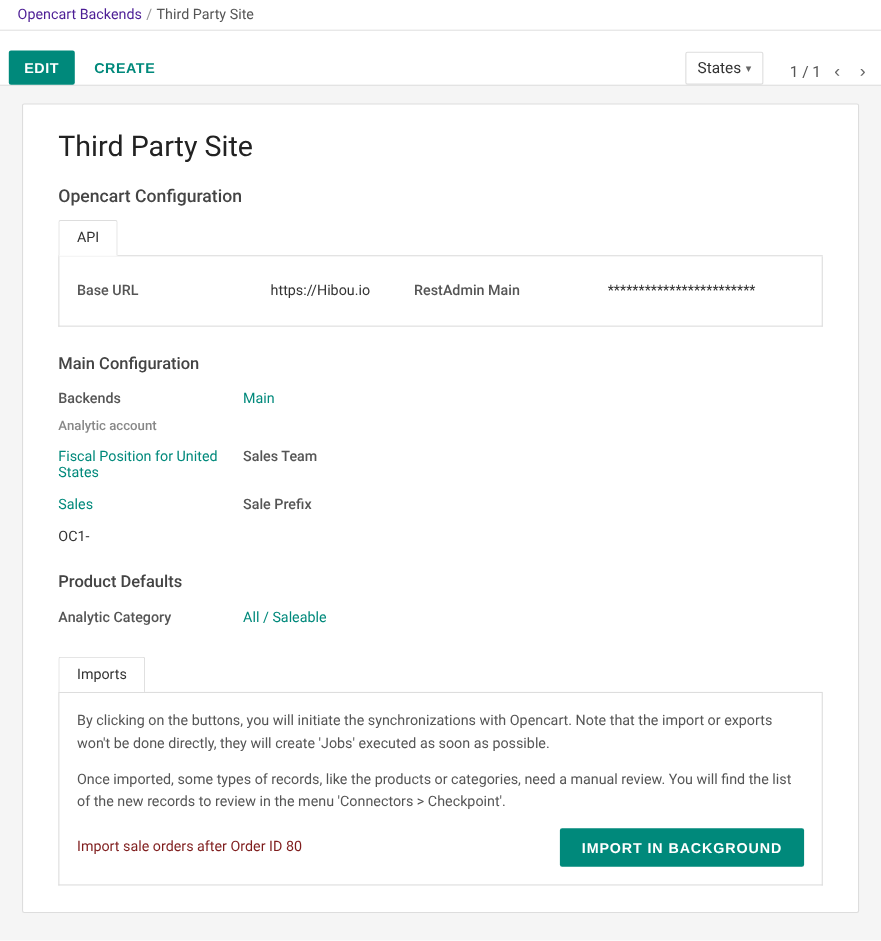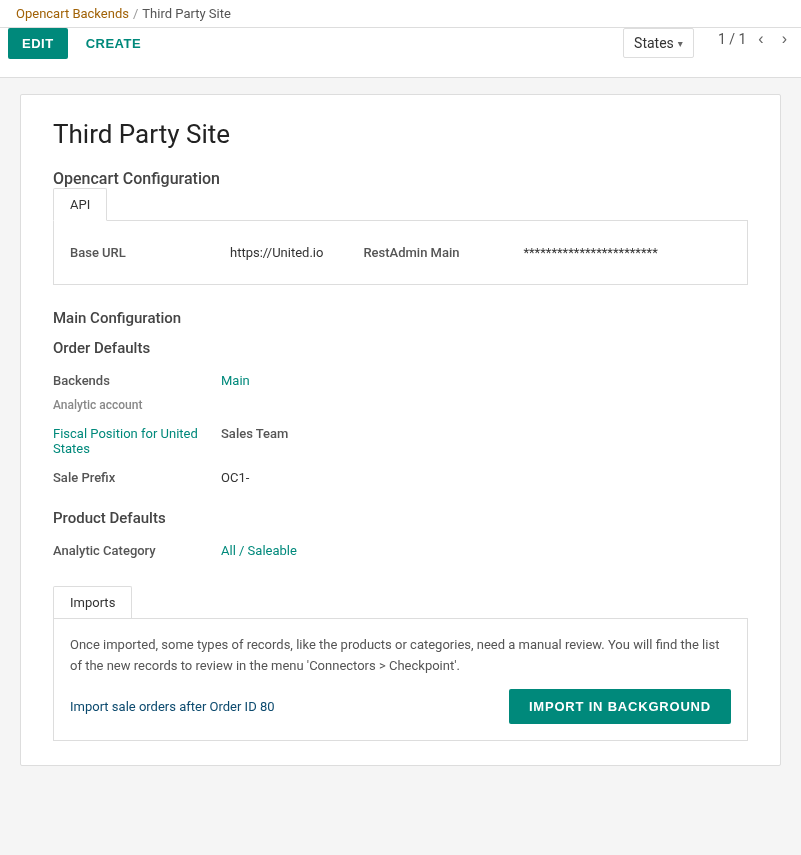--- a/index.html
+++ b/index.html
@@ -13,35 +13,35 @@
       background: #fff;
       padding: 6px 16px;
       font-size: 13px;
       color: #666;
       border-bottom: 1px solid #ddd;
       display: flex;
       align-items: center;
       gap: 4px;
     }
     .breadcrumb-link {
-      color: #a16207;
+      color: #4c1d95;
       cursor: pointer;
       text-decoration: none;
     }
     .breadcrumb-sep {
       color: #999;
     }
     .breadcrumb-current {
       color: #555;
     }
     .toolbar {
       background: #fff;
       border-bottom: 1px solid #ddd;
       display: flex;
-      align-items: flex-start;
+      align-items: flex-end;
       padding: 0 8px;
       height: 50px;
       gap: 4px;
     }
     .btn-edit {
       background: #00897b;
       color: #fff;
       border: none;
       padding: 8px 14px;
       font-size: 13px;
@@ -108,20 +108,21 @@
     .record-title {
       font-size: 26px;
       font-weight: 400;
       color: #222;
       margin-bottom: 20px;
     }
     .section-title {
       font-size: 16px;
       font-weight: 500;
       color: #444;
+      margin-bottom: 12px;
     }
     .tab-container {
       border-bottom: 1px solid #ddd;
       margin-bottom: 0;
     }
     .tab-item {
       display: inline-block;
       padding: 8px 16px;
       border: 1px solid #ddd;
       border-bottom: none;
@@ -155,20 +156,21 @@
     }
     .api-row {
       display: flex;
       align-items: center;
       gap: 0;
       padding: 8px 16px;
     }
     .api-field {
       display: flex;
       align-items: flex-end;
+      gap: 16px;
       margin-right: 40px;
     }
     .sub-section {
       margin-top: 24px;
       margin-bottom: 8px;
     }
     .sub-section-title {
       font-size: 15px;
       font-weight: 500;
       color: #444;
@@ -228,21 +230,21 @@
       margin-bottom: 12px;
     }
     .import-row {
       display: flex;
       align-items: center;
       justify-content: space-between;
       margin-top: 12px;
     }
     .import-label {
       font-size: 13px;
-      color: #0c4a6e;
+      color: #7f1d1d;
     }
     .btn-import {
       background: #00897b;
       color: #fff;
       border: none;
       padding: 10px 20px;
       font-size: 13px;
       font-weight: bold;
       cursor: pointer;
       border-radius: 2px;
@@ -280,62 +282,63 @@
 
     <div class="section-title">Opencart Configuration</div>
 
     <div class="tab-container">
       <div class="tab-item active">API</div>
     </div>
     <div class="tab-panel">
       <div class="api-row">
         <div class="api-field">
           <span class="field-label">Base URL</span>
-          <span class="field-value">https://United.io</span>
+          <span class="field-value">https://Hibou.io</span>
         </div>
         <div class="api-field">
           <span class="field-label">RestAdmin Main</span>
           <span class="field-value">************************</span>
         </div>
       </div>
     </div>
 
     <div class="sub-section">
       <div class="sub-section-title">Main Configuration</div>
     </div>
 
-    <div class="sub-section-title">Order Defaults</div>
     <div class="fields-grid">
       <div class="label-cell">Backends</div>
       <div class="value-cell link">Main</div>
 
       <div class="label-cell analytic-label">Analytic account</div>
       <div class="value-cell"></div>
 
       <div class="value-cell link">Fiscal Position for United States</div>
 
       <div class="label-cell">Sales Team</div>
+      <div class="value-cell link">Sales</div>
 
       <div class="label-cell">Sale Prefix</div>
       <div class="value-cell">OC1-</div>
     </div>
 
     <div class="sub-section" style="margin-top: 20px;">
       <div class="sub-section-title">Product Defaults</div>
       <div class="fields-grid">
         <div class="label-cell">Analytic Category</div>
         <div class="value-cell link">All / Saleable</div>
       </div>
     </div>
 
     <div class="imports-tab-container">
       <div class="tab-container">
         <div class="imports-tab-item">Imports</div>
       </div>
       <div class="imports-panel">
+        <p class="imports-text">By clicking on the buttons, you will initiate the synchronizations with Opencart. Note that the import or exports won't be done directly, they will create 'Jobs' executed as soon as possible.</p>
         <p class="imports-text">Once imported, some types of records, like the products or categories, need a manual review. You will find the list of the new records to review in the menu 'Connectors &gt; Checkpoint'.</p>
         <div class="import-row">
           <span class="import-label">Import sale orders after Order ID  80</span>
           <button class="btn-import">IMPORT IN BACKGROUND</button>
         </div>
       </div>
     </div>
 
   </div>
 </div>

